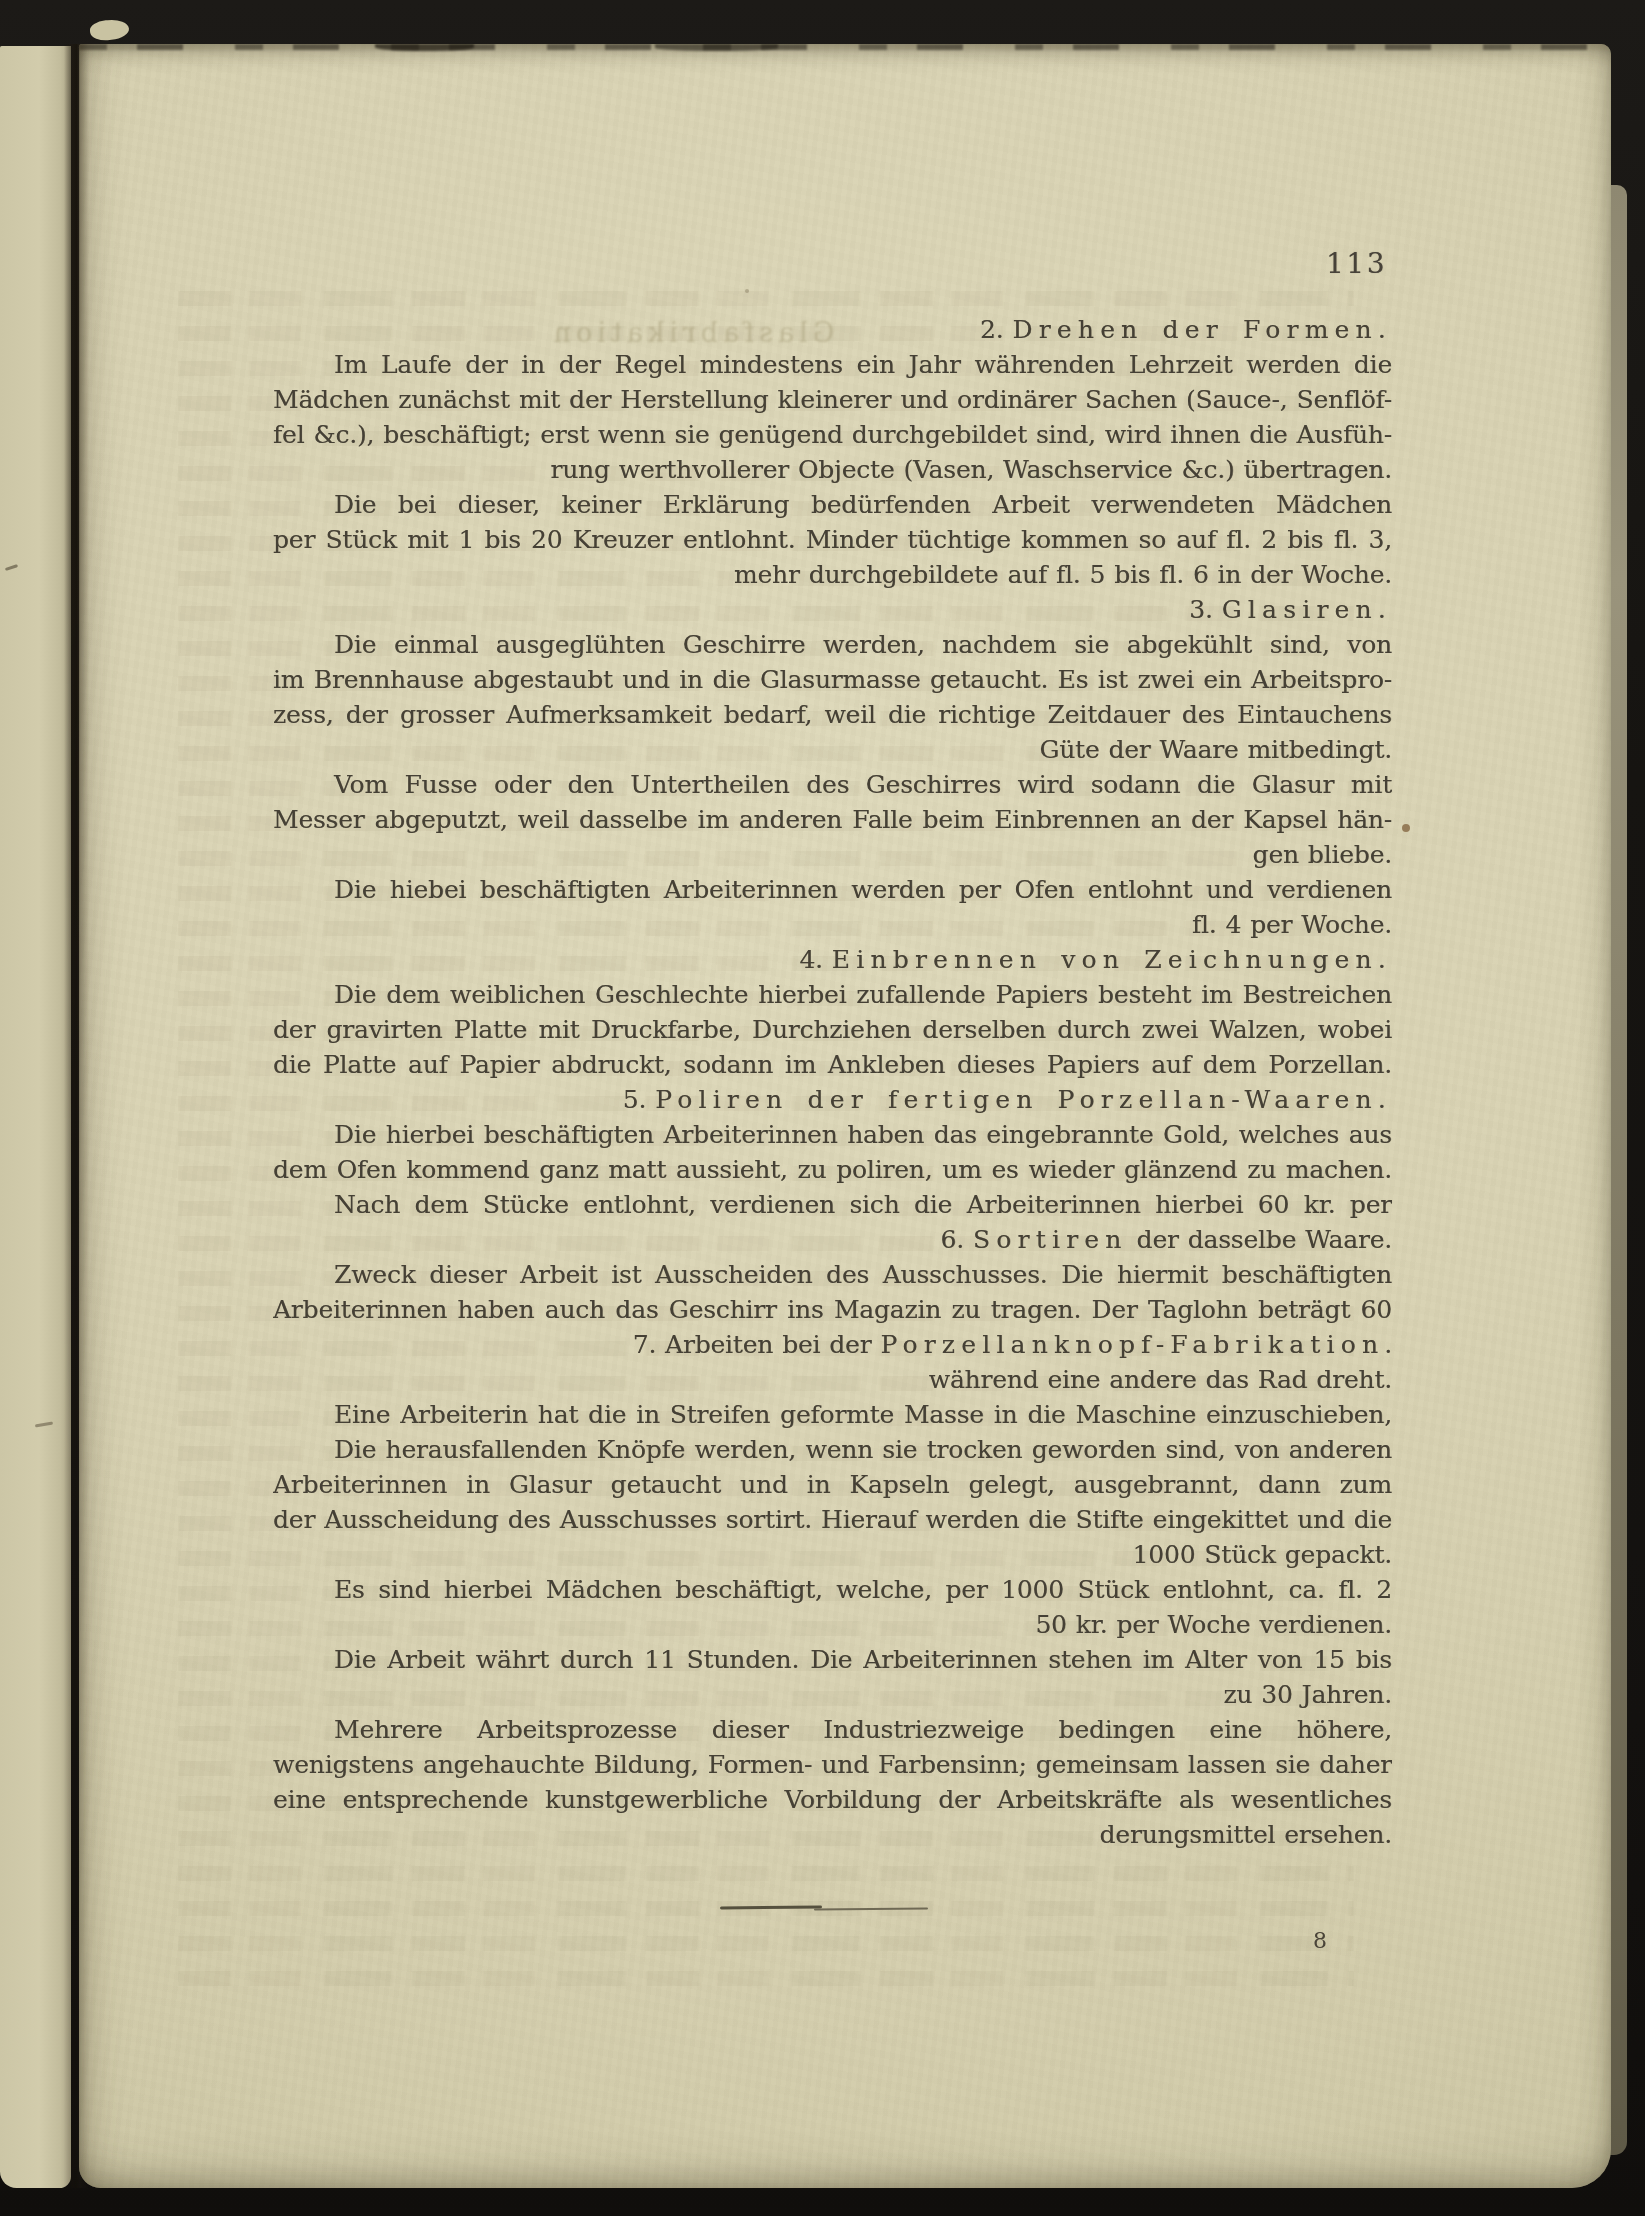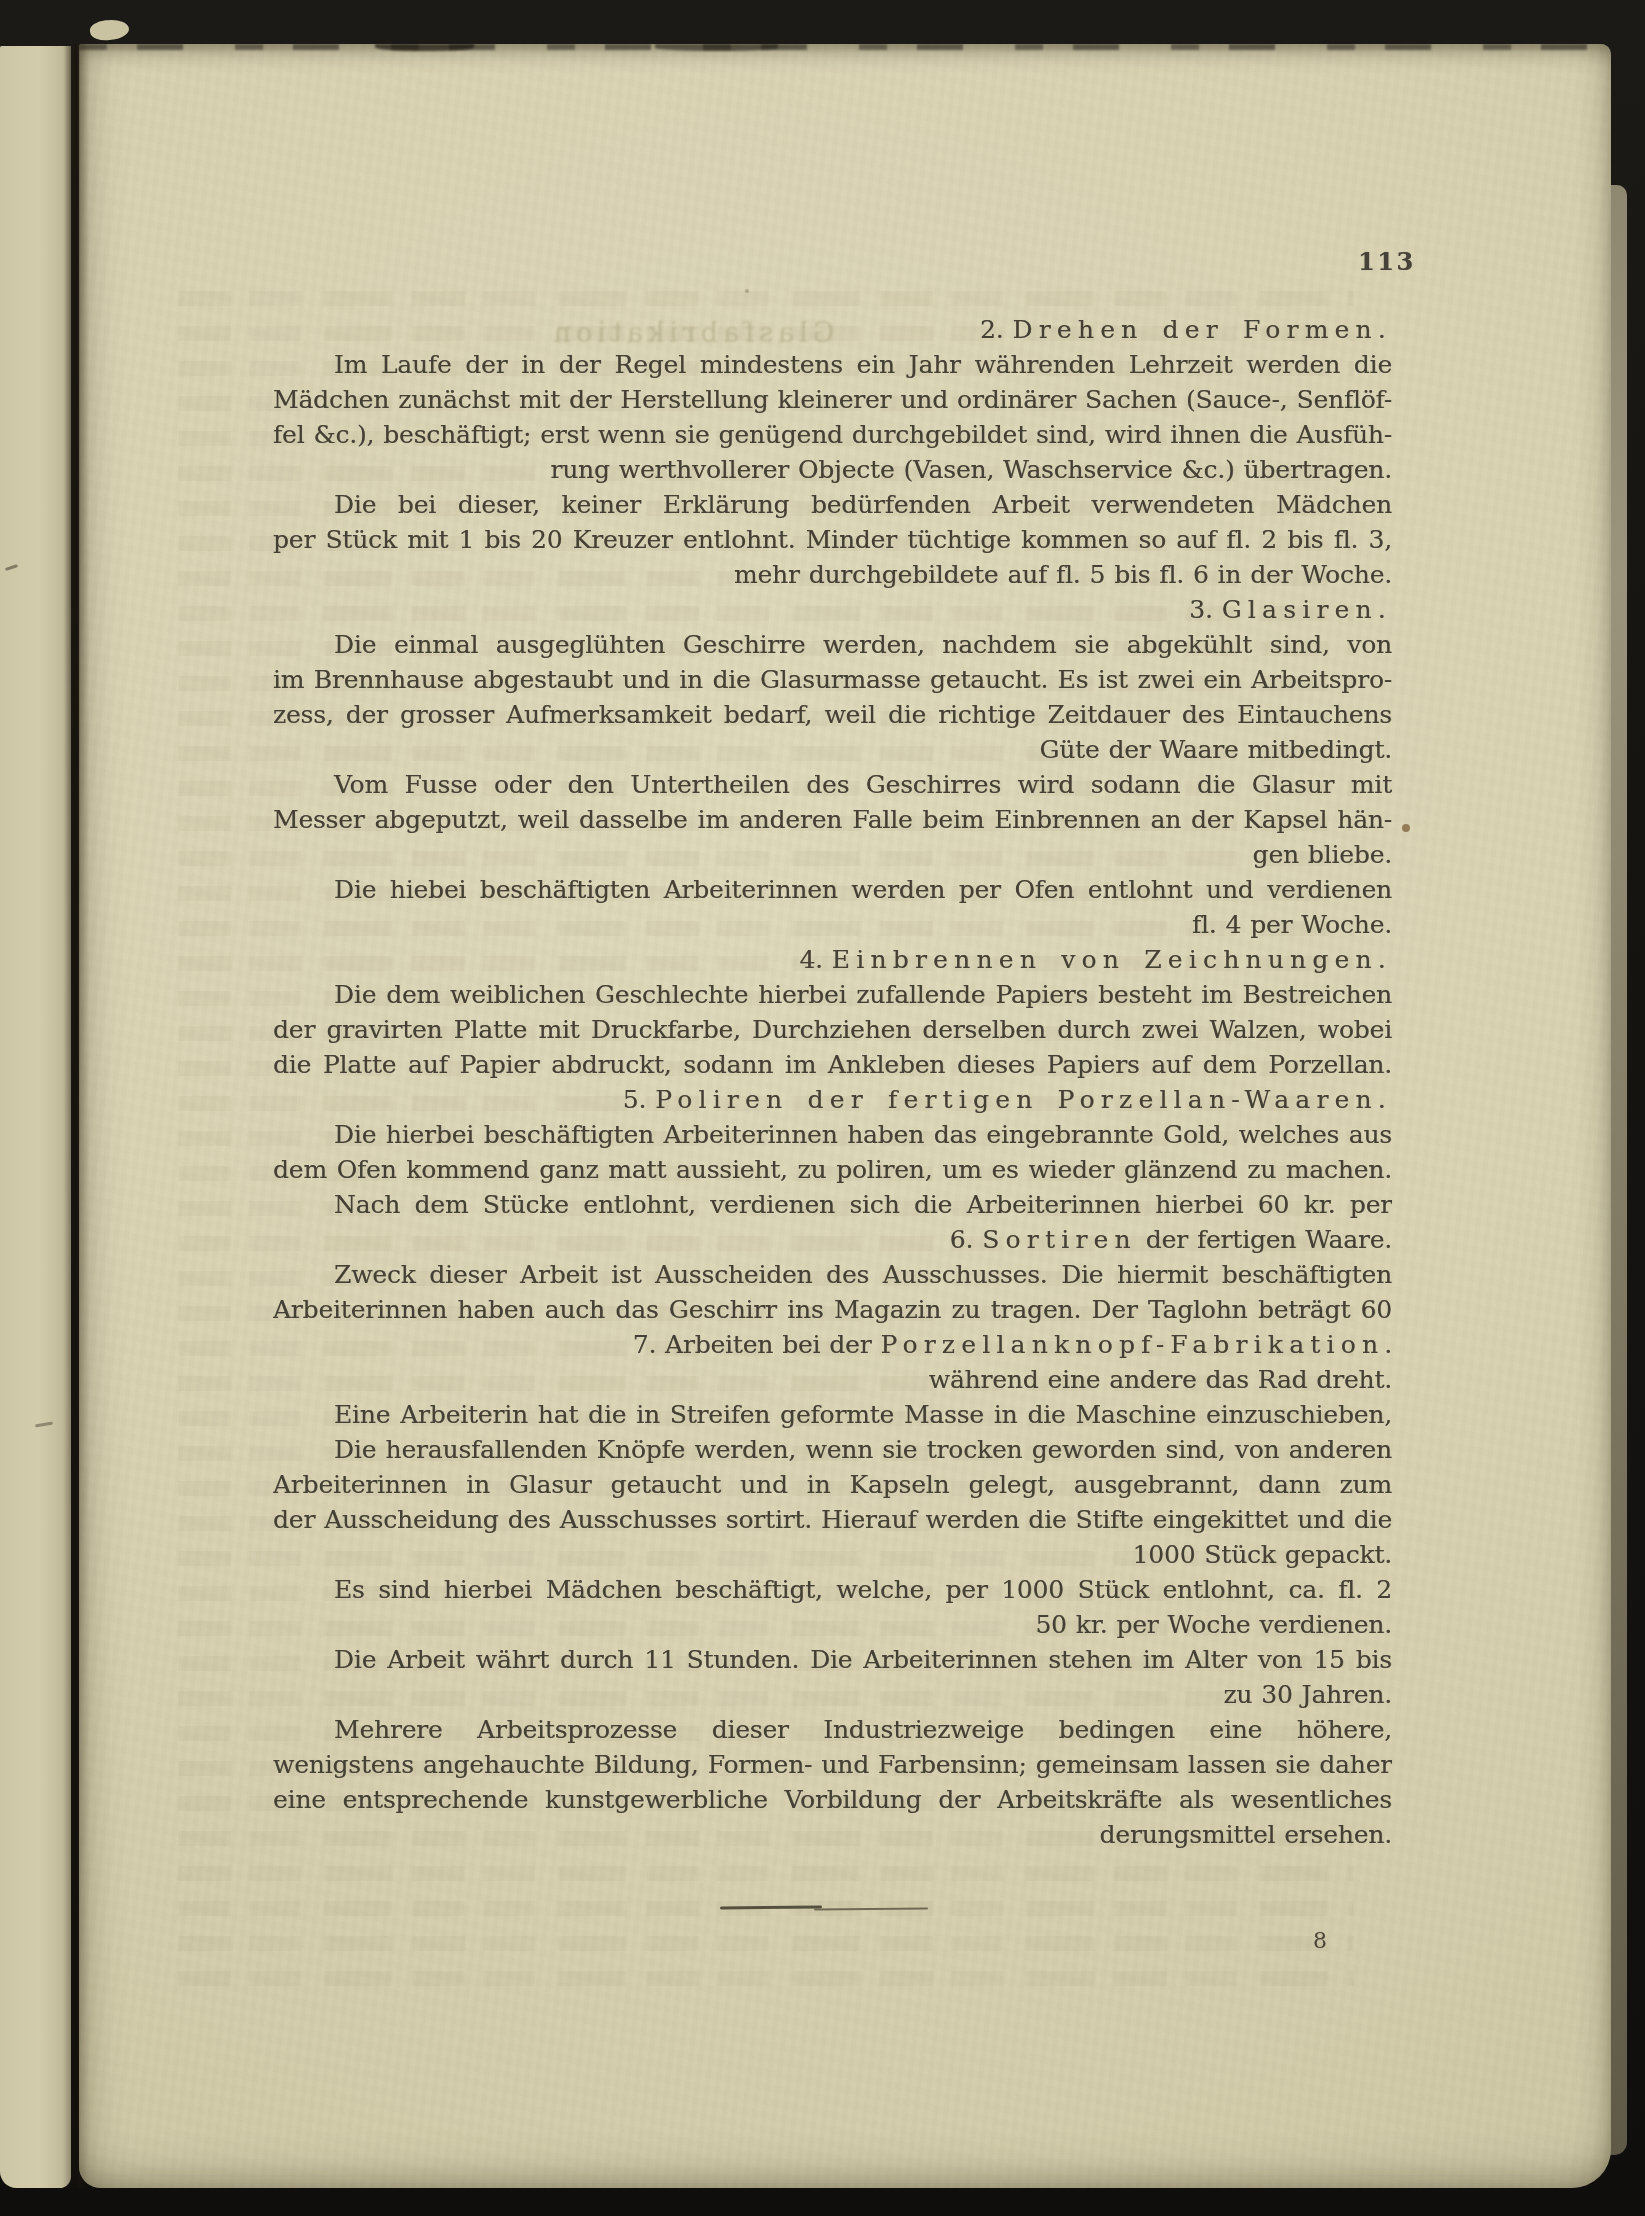--- a/index.html
+++ b/index.html
@@ -56,23 +56,22 @@
     -webkit-mask-image:repeating-linear-gradient(180deg,transparent 0 8.2px,#000 8.2px 23px,transparent 23px 35px);
     mask-image:repeating-linear-gradient(180deg,transparent 0 8.2px,#000 8.2px 23px,transparent 23px 35px);
   }
   .ghost-heading{
     position:absolute;left:349px;top:275px;width:527px;text-align:center;
     transform:scaleX(-1);color:#a69d78;opacity:.5;filter:blur(0.9px);
     font-size:27px;letter-spacing:5px;line-height:1;
   }
   .page-number{
     position:absolute;left:1247px;top:206px;line-height:1;
-    font-size:24px;font-weight:bold;letter-spacing:2.5px;color:#474239;
+    font-size:28px;font-weight:normal;letter-spacing:2.5px;color:#474239;
     text-shadow:0.3px 0.4px 0.7px rgba(58,52,40,.5);
-    margin-left:32px;
   }
   .body-text{
     position:absolute;left:194px;top:268px;width:1119px;
     font-size:25px;line-height:35px;color:#454035;letter-spacing:-0.2px;word-spacing:1.2px;
     text-shadow:0.3px 0.4px 0.6px rgba(58,52,40,.45);
   }
   .ln{height:35px;overflow:hidden;text-align:right;}
   .ln.j{text-align:justify;}
   .ln.j::after{content:"";display:inline-block;width:100%;height:0;}
   .ln.ind{text-indent:61px;}
@@ -139,21 +138,21 @@
       <div class="ln j ind">Die hiebei beschäftigten Arbeiterinnen werden per Ofen entlohnt und verdienen ca.</div>
       <div class="ln">fl. 4 per Woche.</div>
       <div class="ln ind"><span>4. </span><span class="sp">Einbrennen von Zeichnungen.</span></div>
       <div class="ln j ind">Die dem weiblichen Geschlechte hierbei zufallende Papiers besteht im Bestreichen</div>
       <div class="ln j">der gravirten Platte mit Druckfarbe, Durchziehen derselben durch zwei Walzen, wobei sich</div>
       <div class="ln j">die Platte auf Papier abdruckt, sodann im Ankleben dieses Papiers auf dem Porzellan.</div>
       <div class="ln ind"><span>5. </span><span class="sp">Poliren der fertigen Porzellan-Waaren.</span></div>
       <div class="ln j ind">Die hierbei beschäftigten Arbeiterinnen haben das eingebrannte Gold, welches aus</div>
       <div class="ln j">dem Ofen kommend ganz matt aussieht, zu poliren, um es wieder glänzend zu machen.</div>
       <div class="ln j ind">Nach dem Stücke entlohnt, verdienen sich die Arbeiterinnen hierbei 60 kr. per Tag.</div>
-      <div class="ln ind"><span>6. </span><span class="sp">Sortiren</span><span> der fertigen Waare.</span></div>
+      <div class="ln ind"><span>6. </span><span class="sp">Sortiren</span><span> der dasselbe Waare.</span></div>
       <div class="ln j ind">Zweck dieser Arbeit ist Ausscheiden des Ausschusses. Die hiermit beschäftigten</div>
       <div class="ln j">Arbeiterinnen haben auch das Geschirr ins Magazin zu tragen. Der Taglohn beträgt 60 kr.</div>
       <div class="ln ind"><span>7. Arbeiten bei der </span><span class="sp">Porzellanknopf-Fabrikation</span><span>.</span></div>
       <div class="ln">während eine andere das Rad dreht.</div>
       <div class="ln j ind">Eine Arbeiterin hat die in Streifen geformte Masse in die Maschine einzuschieben,</div>
       <div class="ln j ind">Die herausfallenden Knöpfe werden, wenn sie trocken geworden sind, von anderen</div>
       <div class="ln j">Arbeiterinnen in Glasur getaucht und in Kapseln gelegt, ausgebrannt, dann zum Zwecke</div>
       <div class="ln j">der Ausscheidung des Ausschusses sortirt. Hierauf werden die Stifte eingekittet und die</div>
       <div class="ln">1000 Stück gepackt.</div>
       <div class="ln j ind">Es sind hierbei Mädchen beschäftigt, welche, per 1000 Stück entlohnt, ca. fl. 2</div>

